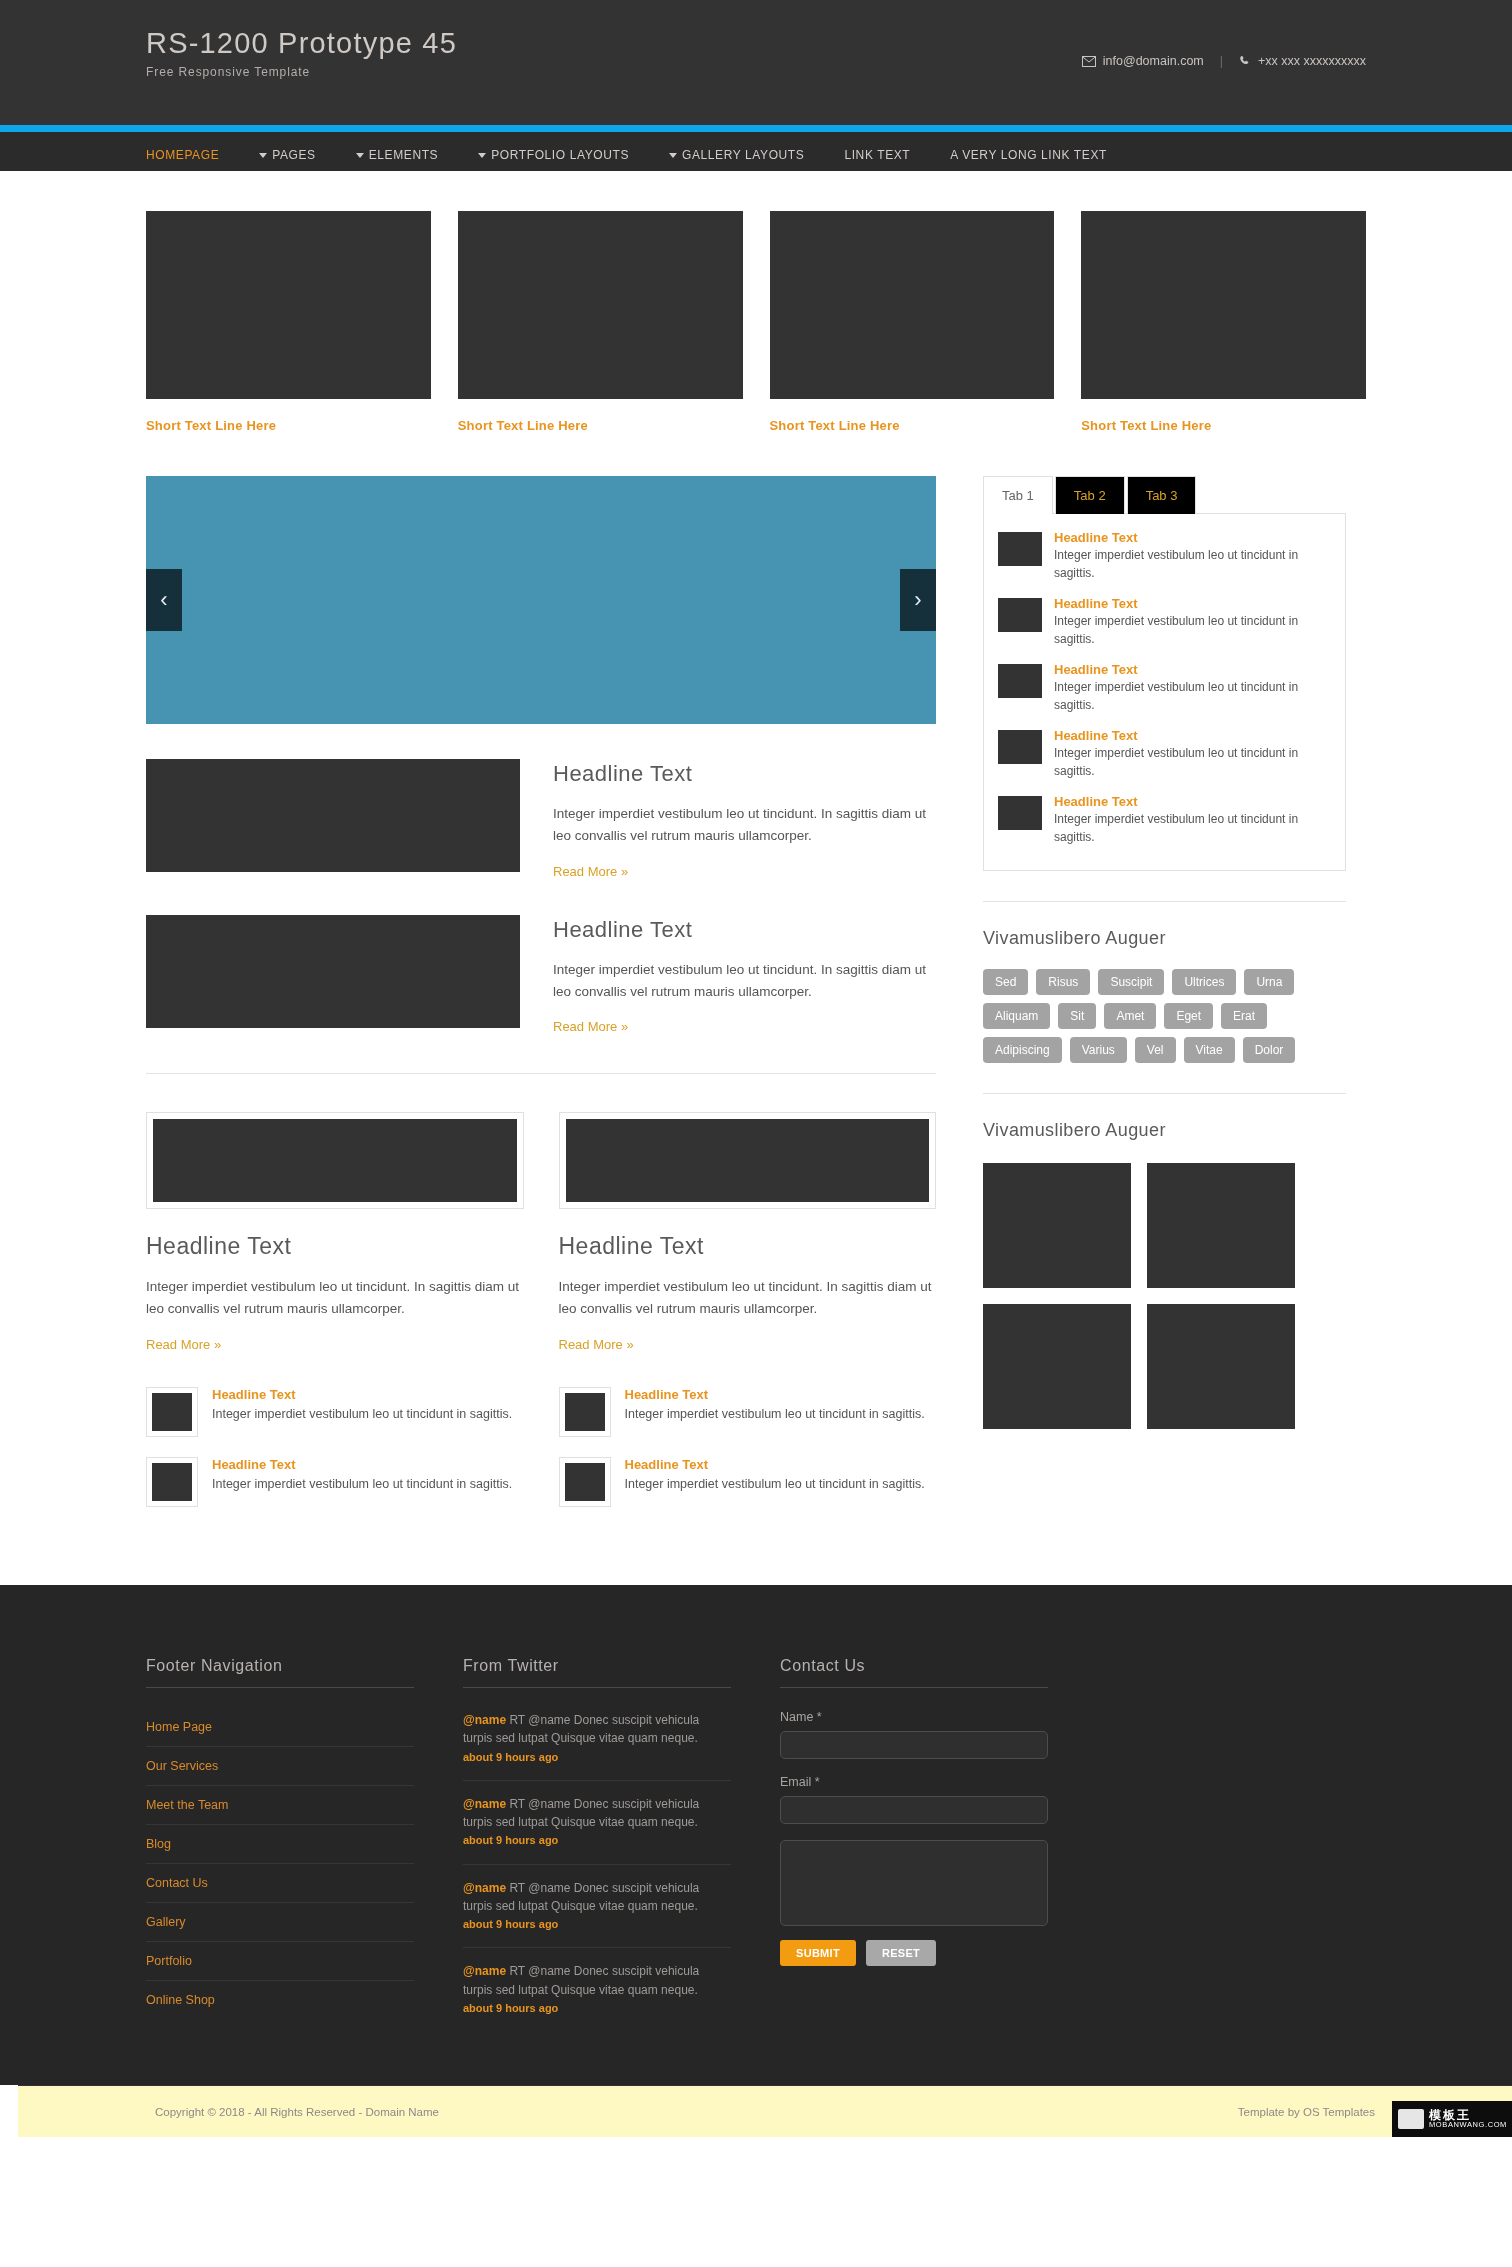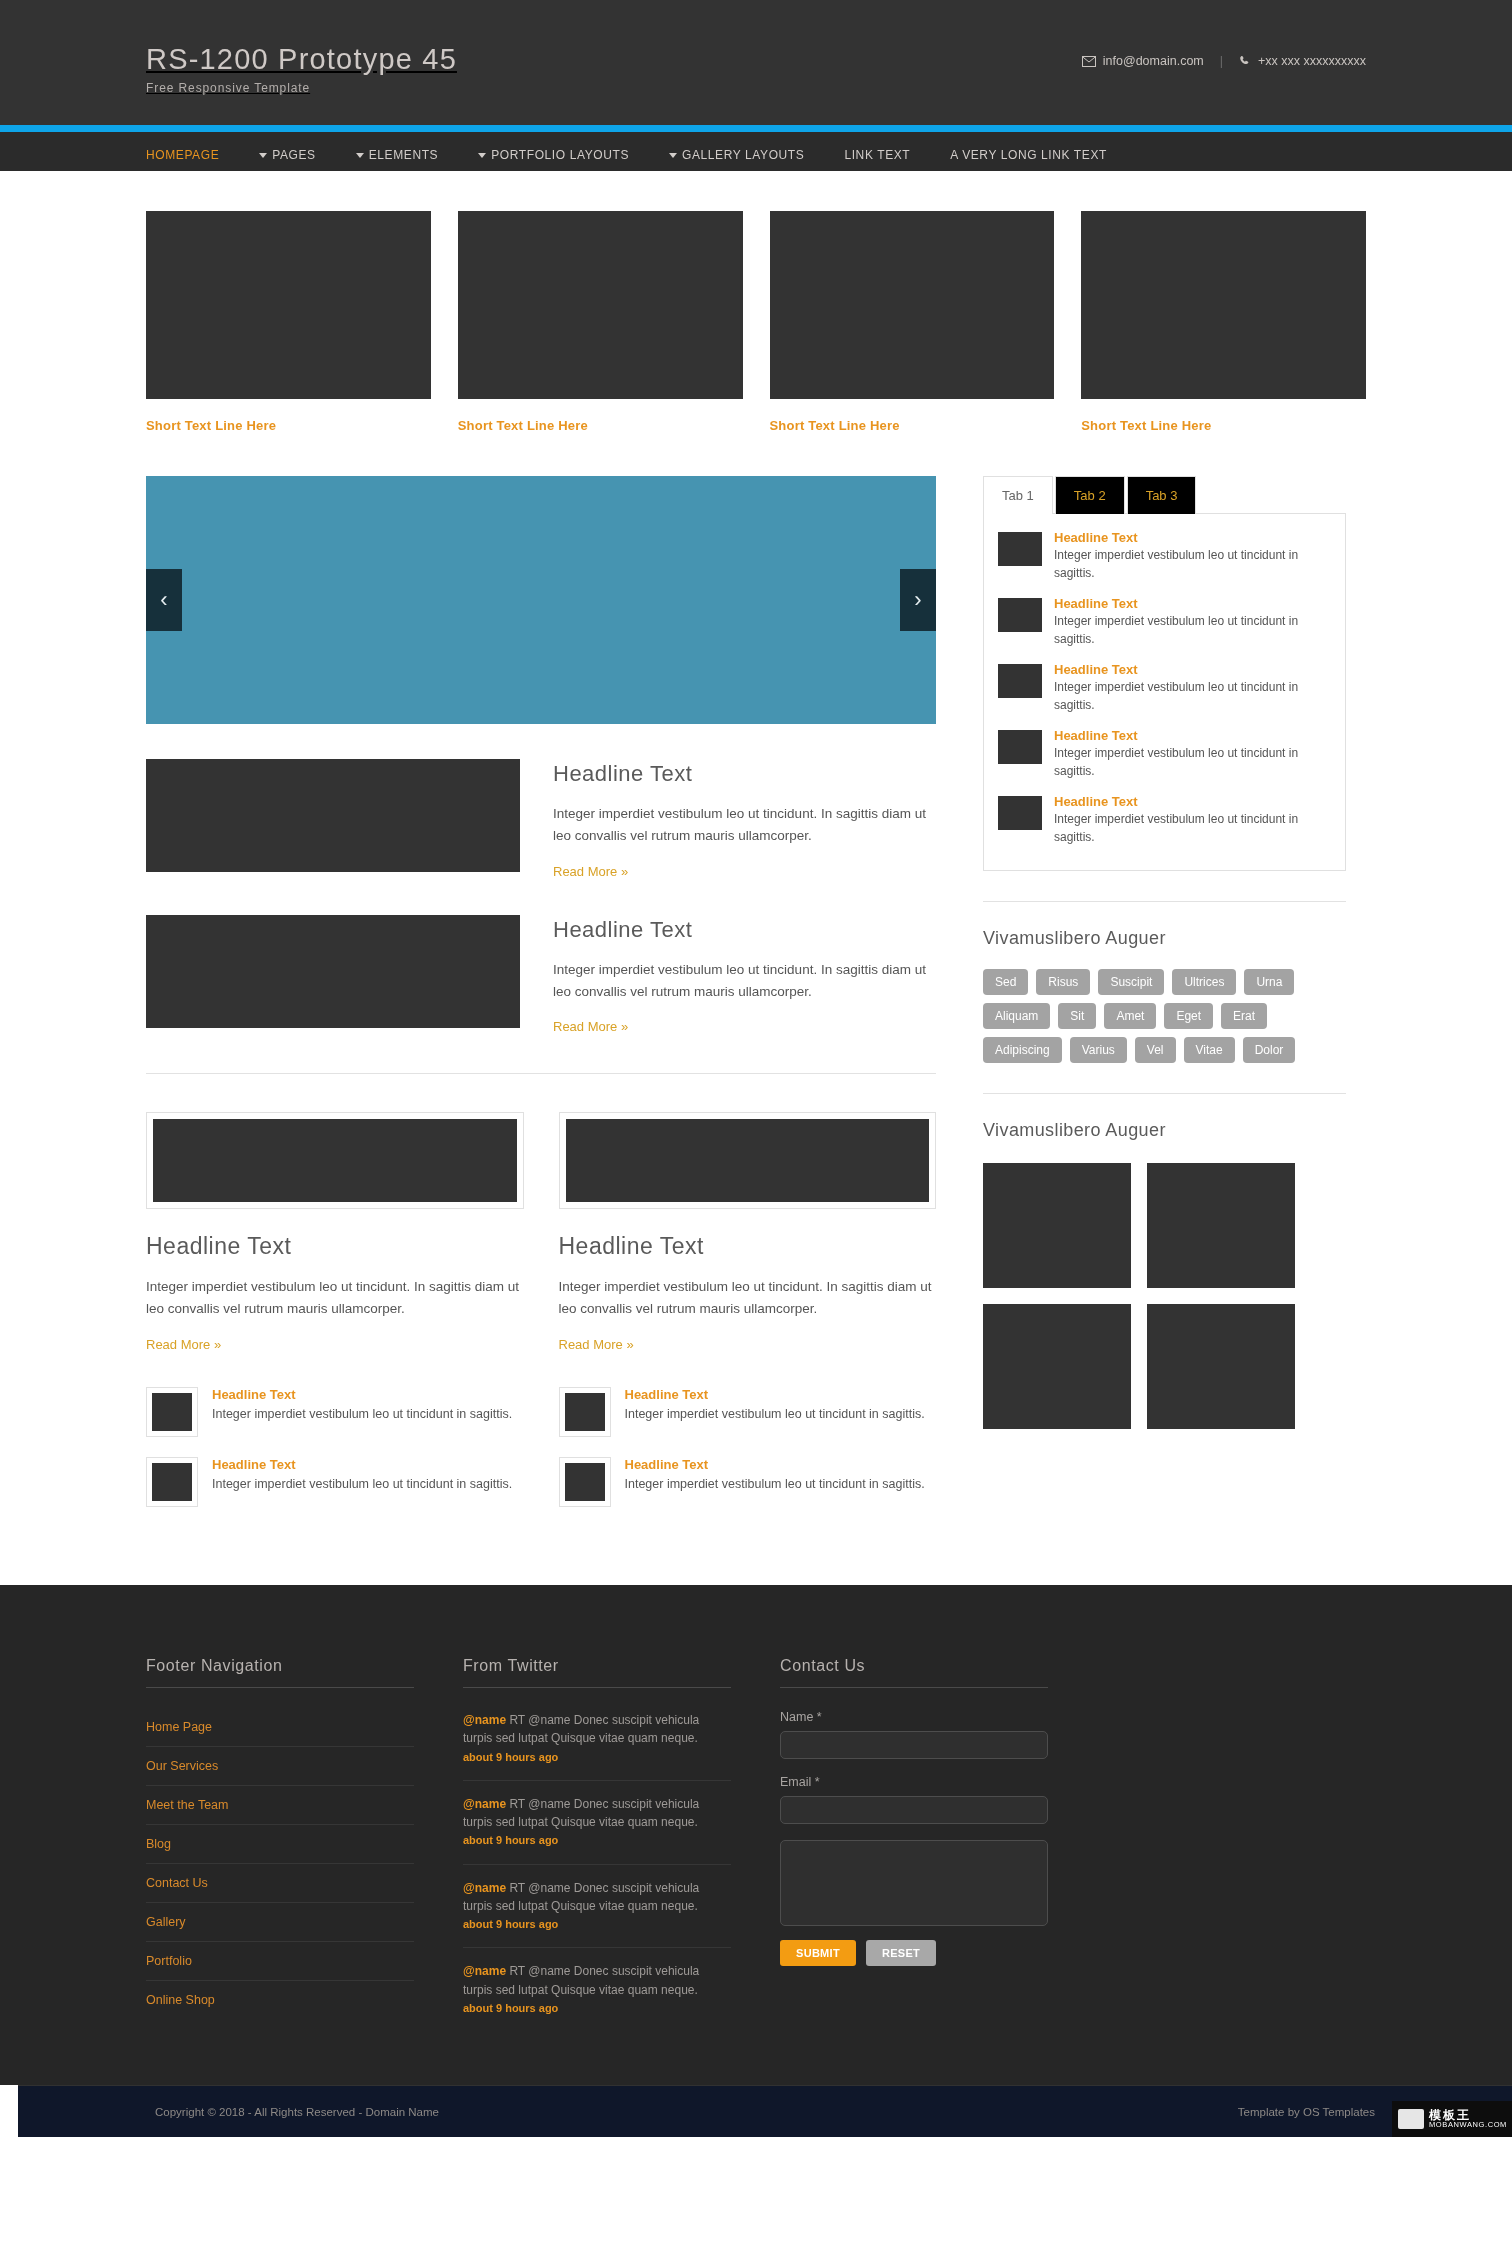--- a/index.html
+++ b/index.html
@@ -10,21 +10,21 @@
   }
   body { width: 1512px; min-height: 2267px; }
 
   
   .topbar {
     background: #333333;
     height: 125px;
     position: relative;
   }
   .wrap { width: 1220px; margin: 0 auto; position: relative; }
-  .brand { position: absolute; left: 0; top: 44px; text-decoration: underline; }
+  .brand { position: absolute; left: 0; top: 28px; }
   .brand-title {
     font-size: 29px;
     color: #cfc9c6;
     letter-spacing: 1.2px;
     font-weight: 400;
     line-height: 1.1;
   }
   .brand-sub {
     font-size: 12px;
     color: #b3aeab;
@@ -311,21 +311,21 @@
     padding: 7px 16px;
     cursor: pointer;
     font-family: "Liberation Sans", sans-serif;
     letter-spacing: 0.3px;
   }
   .btn-submit { background: #f39c12; }
   .btn-reset { background: #a8a8a8; }
 
   
   .bottombar {
-    background: #0f172a;
+    background: #fef9c3;
     height: 52px;
     border-top: 1px solid #313131;
     position: relative;
     margin-left: 18px;
   }
   .bb-inner {
     width: 1220px; margin: 0 auto;
     display: flex; align-items: center; justify-content: space-between;
     height: 52px;
   }

